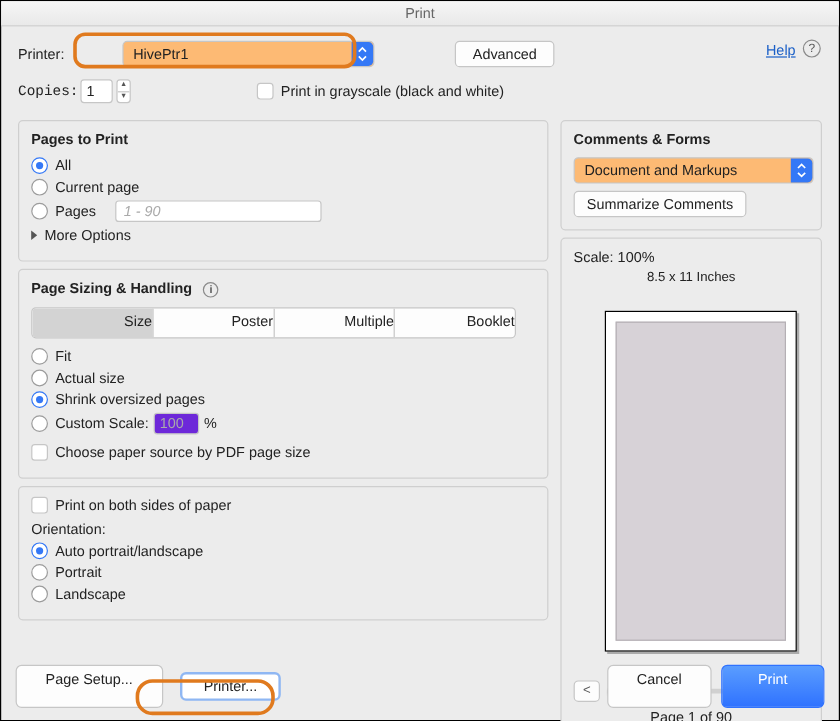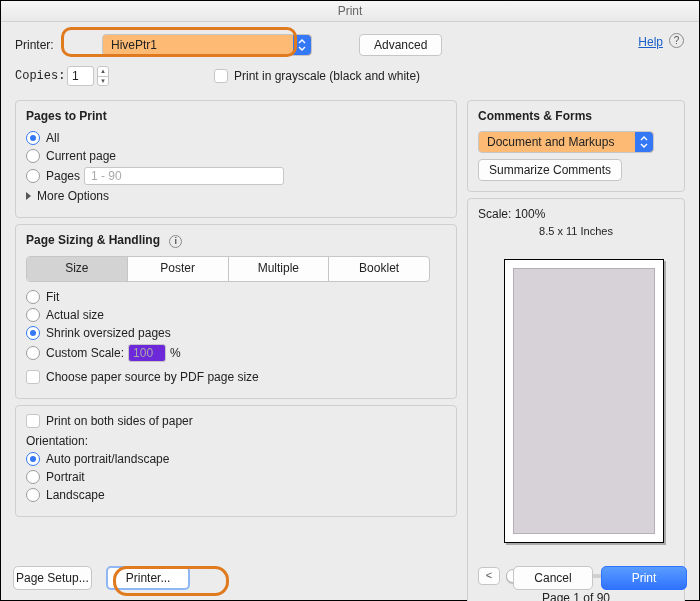--- a/index.html
+++ b/index.html
@@ -67,21 +67,21 @@
     border-radius: 0 4px 4px 0;
   }
   .select.knob .arrows {
     position: absolute; right: 4px; top: 2px;
     width: 10px; height: 16px;
     z-index: 1;
   }
   .arrows svg { display:block; }
   .printer-sel { width: 210px; }
   .adv-btn {
-    height: 22px; margin-left: 12px;
+    height: 22px; margin-left: 32px;
     padding: 0 14px;
     background: var(--btn-bg);
     border: 1px solid var(--btn-border);
     border-radius: 4px;
     line-height: 20px;
   }
   .help-link {
     position: absolute; right: 36px; top: 34px;
     color: var(--link); text-decoration: underline; font-size: 12px;
   }
@@ -131,52 +131,52 @@
     width:14px; height:14px; border:1px solid #9c9c9c;
     border-radius:50%; margin-right:6px; background:#fff; position:relative; flex:none;
   }
   .radio.sel { border-color: var(--blue-acc); }
   .radio.sel::after {
     content:""; position:absolute; left:3px; top:3px;
     width:6px; height:6px; border-radius:50%; background: var(--blue-acc);
   }
   .opt { display:flex; align-items:center; margin: 4px 0; }
   .pages-input {
-    width: 200px; height: 18px; border:1px solid var(--btn-border);
+    width: 172px; height: 18px; border:1px solid var(--btn-border);
     border-radius:3px; background:#fff; padding:0 6px; color:#aaa;
-    line-height:16px; margin-left:4px;
+    line-height:16px; margin-left:16px;font-style:italic;
   }
   .disclose {
     display:inline-block; width:0; height:0;
     border-left:5px solid #555; border-top:4px solid transparent; border-bottom:4px solid transparent;
     margin-right:6px;
   }
   .info-icon {
     display:inline-block; width:13px; height:13px; border:1px solid #8a8a8a;
     border-radius:50%; font-size:9px; line-height:11px; text-align:center; color:#555;
     margin-left:6px;
   }
   .segmented {
     display:flex; margin:6px 0 8px 0;
     border:1px solid var(--btn-border); border-radius:4px; overflow:hidden;
     background: var(--btn-bg); width: 404px;
   }
   .segmented div {
-    flex:1; text-align:center; height:24px; line-height:22px;
+    flex:1; text-align:right; height:24px; line-height:22px;
     border-left:1px solid var(--btn-border);
   }
   .segmented div:first-child { border-left:none; }
   .segmented .sel { background: var(--seg-sel); }
   .scale-input {
     width:38px; height:18px; border:1px solid var(--btn-border);
     border-radius:3px; background:#6d28d9; color:#aaa; padding:0 4px; line-height:16px;
     margin: 0 4px;
   }
   .right .group.preview { height: 476px; padding-bottom: 4px; }
-  .cf-select { width: 176px; margin-top: 4px; }
+  .cf-select { width: 200px; margin-top: 4px; }
   .summ-btn {
     height: 22px; padding:0 10px; margin-top:6px;
     background: var(--btn-bg); border:1px solid var(--btn-border); border-radius:4px;
     display:inline-block; line-height:20px;
   }
   .preview-area {
     margin-top: 6px; height: 320px; position: relative;
   }
   .paper {
     position:absolute; left:26px; top:16px;
@@ -205,21 +205,21 @@
     border-radius:50%; background:#fff; border:1px solid #bbb;
     box-shadow: 0 1px 1px rgba(0,0,0,.2);
   }
   .pagectr { text-align:center; margin-top:6px; font-size:12px; }
   
   .bottom {
     position:absolute; left:12px; right:12px; bottom:10px;
     display:flex; align-items:center;
   }
   .btn {
-    height: 24px; padding: 0 2px;
+    height: 36px; padding: 0 24px;
     background: var(--btn-bg); border:1px solid var(--btn-border);
     border-radius:5px; line-height:22px;
   }
   .btn + .btn { margin-left: 8px; }
   .btn.primary {
     background: linear-gradient(#5a9dff,#2f72ff);
     border-color:#2f72ff; color:#fff; min-width:86px; text-align:center;
   }
   .printer-btn {
     background:#fff; border:2px solid #8fb7f3; border-radius:5px;

